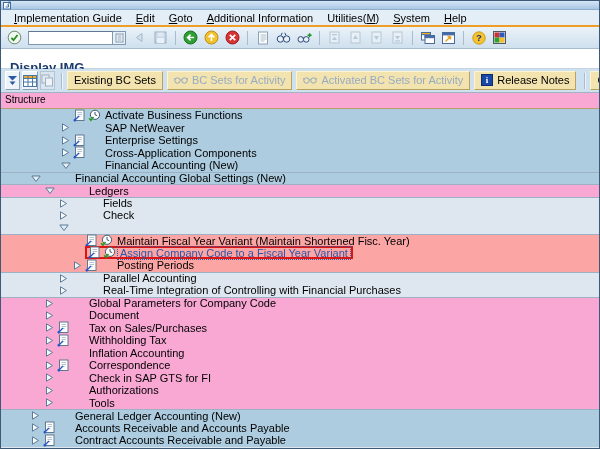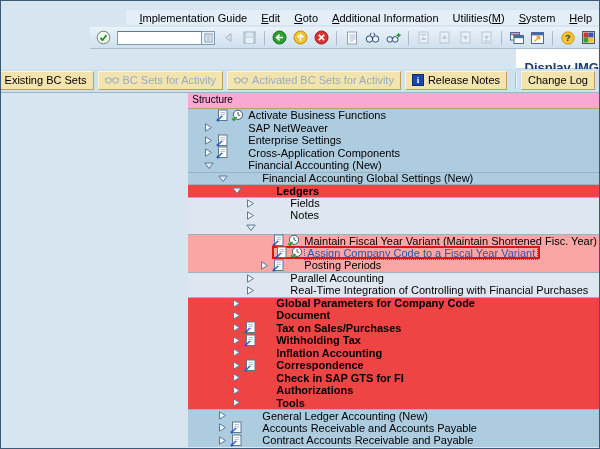--- a/index.html
+++ b/index.html
@@ -4,21 +4,21 @@
 <style>
   html,body{margin:0;padding:0;background:#e8e8e8;}
   *{box-sizing:border-box;}
   .window{
     width:600px;height:449px;
     border:1px solid #3c5a78;
     background:#d7e5f1;
     font-family:"Liberation Sans",sans-serif;
     font-size:11px;color:#000;
     overflow:hidden;position:relative;
-    display:flex;flex-direction:column;align-items:flex-end;
+    display:flex;flex-direction:column;
   }
   .titlebar{height:9px;background:linear-gradient(#d6e6f6,#a9c6e4);border-bottom:1px solid #8fb0cc;position:relative;flex:0 0 auto;}
   .titlebar .ticon{position:absolute;left:2px;top:0px;line-height:0;}
   .menubar{height:15px;background:#e4eef7;display:flex;align-items:center;padding-left:6px;flex:0 0 auto;}
   .menu-item{padding:0 7px;white-space:nowrap;cursor:default;}
   .menu-item u{text-decoration:underline;}
   .orange-line{height:2px;background:#f09d26;flex:0 0 auto;}
   .stdtoolbar{height:22px;background:linear-gradient(#eaf2f9,#cfe0ee);border-bottom:1px solid #a8bccd;display:flex;align-items:center;padding-left:3px;flex:0 0 auto;}
   .tbtn{width:21px;height:19px;display:flex;align-items:center;justify-content:center;flex:0 0 auto;line-height:0;}
   .tbtn.disabled{opacity:.85;}
@@ -36,22 +36,22 @@
   .btn.disabled{color:#96acc4;}
   .tree-panel{flex:1;display:flex;flex-direction:column;overflow:hidden;background:#dee7ef;}
   .tree-header{height:16px;background:#f9a8d4;border-bottom:1px solid #b3a06a;padding-left:4px;line-height:13px;font-size:10px;flex:0 0 auto;}
   .tree-rows{flex:1;overflow:hidden;}
   .trow{height:12.5px;display:flex;align-items:center;white-space:nowrap;}
   .trow.bline{border-top:1px solid #9cb2c4;}
   .trow .spacer{flex:0 0 auto;height:1px;}
   .trow .exp{flex:0 0 12px;display:flex;align-items:center;justify-content:flex-start;line-height:0;}
   .trow .icons{flex:0 0 30px;display:flex;align-items:center;gap:2px;line-height:0;}
   .trow .lbl{padding:0 2px;}
-  .bg-d1{background:#adccdf;} .bg-d2{background:#adccdf;}
-  .bg-d3{background:#ef4444;font-weight:bold;} .bg-d4{background:#dee7ef;} .bg-d5{background:#fca5a5;}
+  .bg-d1{background:#adccdf;padding-left:44px;} .bg-d2{background:#adccdf;}
+  .bg-d3{background:#f9a8d4;} .bg-d4{background:#dee7ef;} .bg-d5{background:#fca5a5;}
   .redbox{display:inline-flex;align-items:center;border:2px solid #dd1414;height:13px;margin:-1px 0;padding-right:1px;}
   .redbox .icons{margin-left:1px;}
   .lbl.sel{color:#2a55a8;outline:1px dotted #3a5a9a;}
 </style>
 </head>
 <body>
 
 <div class="window">
   <div class="titlebar">
     <span class="ticon"><svg width="9" height="9" viewBox="0 0 9 9">
@@ -363,21 +363,21 @@
           <span class="lbl">Fields</span>
         </div>
         <div class="trow bg-d4">
           <span class="spacer" style="width: 58px;"></span>
           <span class="exp">
             <svg width="9" height="9" viewBox="0 0 9 9">
               <polygon points="1.5,0.8 7.5,4.5 1.5,8.2" fill="#f6fafd" stroke="#5a7a96"></polygon>
             </svg>
           </span>
           <span class="icons"></span>
-          <span class="lbl">Notes</span>
+          <span class="lbl">Check</span>
         </div>
         <div class="trow bg-d4">
           <span class="spacer" style="width: 58px;"></span>
           <span class="exp">
             <svg width="10" height="9" viewBox="0 0 10 9">
               <polygon points="0.8,2 9.2,2 5,7.5" fill="#e6eef5" stroke="#5a7a96"></polygon>
             </svg>
           </span>
           <span class="icons"></span>
         </div>

